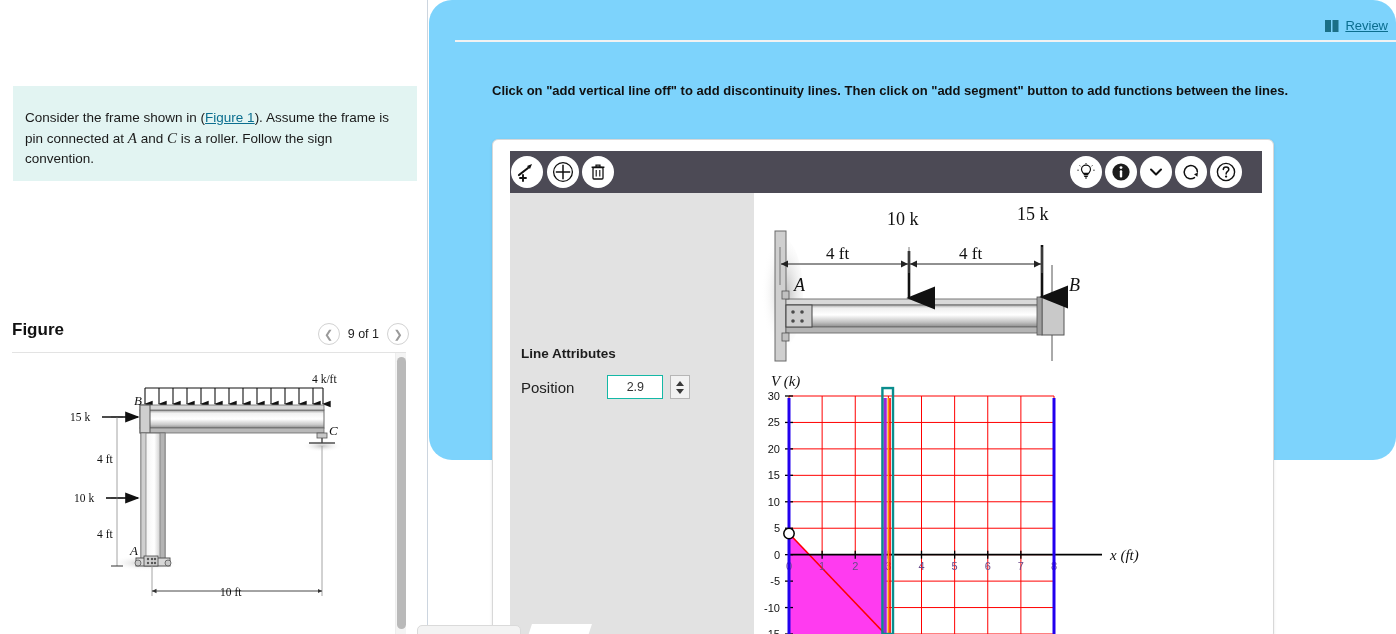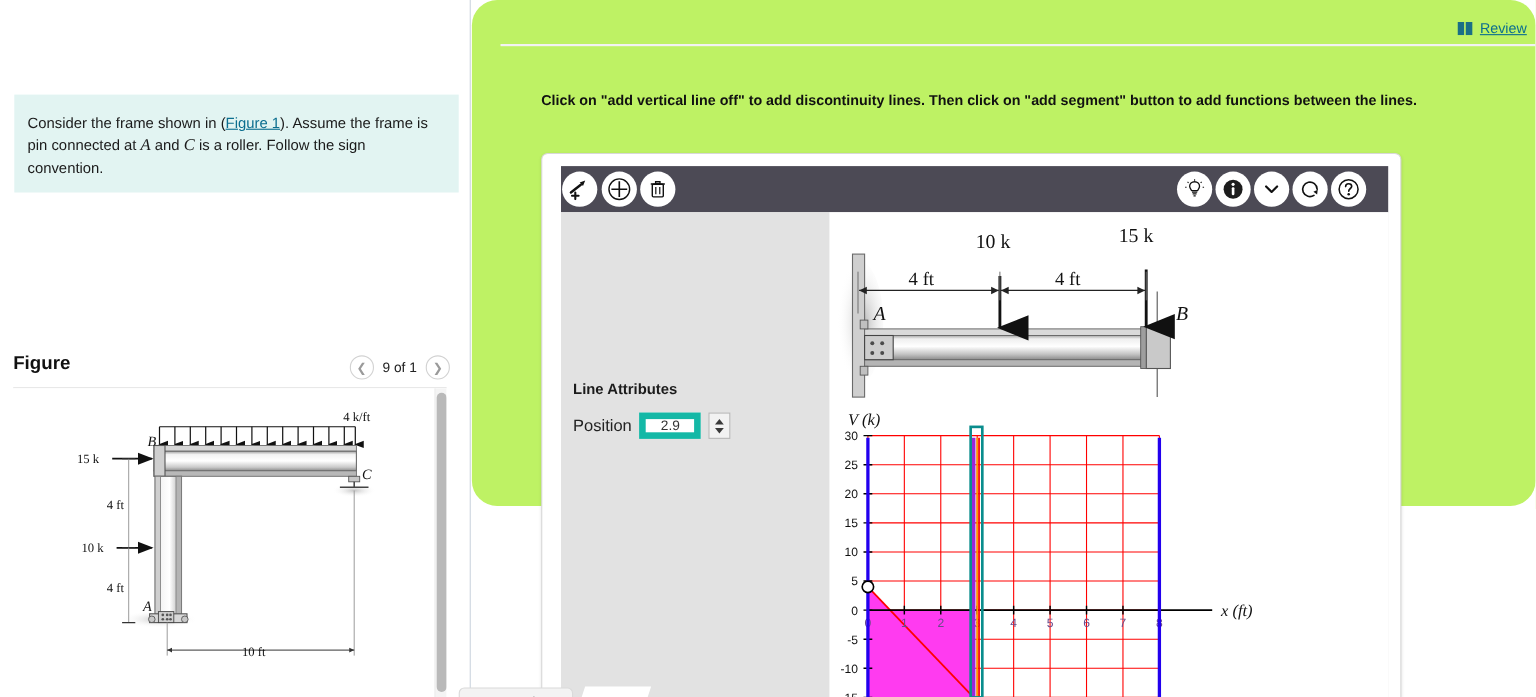--- a/index.html
+++ b/index.html
@@ -12,21 +12,21 @@
   }
   #page { position: relative; width: 1396px; height: 634px; background: #fff; }
 
   
   #left-col {
     position: absolute; left: 0; top: 0; width: 428px; height: 634px;
     background: #fff; border-right: 1px solid #ccd5df;
   }
   .problem-box {
     position: absolute; left: 13px; top: 86px; width: 404px;
-    background: #e2f4f2; padding: 16px 12px 12px 12px;
+    background: #e2f4f2; padding: 22px 12px 12px 12px;
     font-size: 13.5px; color: #1a1a1a; line-height: 1.45;
   }
   .problem-box i { font-family: "Liberation Serif", serif; font-style: italic; font-size: 15px; }
   .figlink { color: #0b6e8f; text-decoration: underline; cursor: pointer; }
 
   #figure-header {
     position: absolute; left: 0; top: 312px; width: 428px; height: 40px;
   }
   #figure-title {
     position: absolute; left: 12px; top: 320px;
@@ -48,21 +48,21 @@
   #fig-scrollbar {
     position: absolute; right: 0; top: 0; width: 11px; height: 281px; background: #f4f4f4;
     border-left: 1px solid #ededed;
   }
   #fig-scrollthumb {
     position: absolute; left: 1px; top: 4px; width: 9px; height: 272px;
     background: #b9b9b9; border-radius: 5px;
   }
 
   
-  #right-col { position: absolute; left: 429px; top: 0; width: 967px; height: 460px; background: #bef264; border-radius: 23px; }
+  #right-col { position: absolute; left: 429px; top: 0; width: 967px; height: 460px; background: #7dd3fc; border-radius: 23px; }
   #review-link {
     position: absolute; right: 8px; top: 18px;
     display: flex; align-items: center; gap: 6px;
     color: #0b6e8f; font-size: 13px; cursor: pointer;
   }
   #review-link .rtext { text-decoration: underline; }
   #top-divider { position: absolute; left: 26px; top: 40px; width: 941px; height: 2px; background: #f2f2f2; }
 
   #prompt-1 {
     position: absolute; left: 63px; top: 53px; width: 880px;
@@ -98,22 +98,22 @@
   }
   #attr-panel {
     position: absolute; left: 0; top: 0; width: 244px; height: 447px; background: #e2e2e2;
   }
   #attr-title {
     position: absolute; left: 11px; top: 153px; font-size: 13.5px; font-weight: bold; color: #1c1c1c;
   }
   #attr-row { position: absolute; left: 11px; top: 182px; display: flex; align-items: center; gap: 7px; }
   #attr-label { font-size: 15px; color: #222; }
   #pos-input {
-    width: 56px; height: 24px; border: 6px solid #14b8a6; background: #fff;
-    font-size: 12.5px; text-align: center; color: #333; font-family: "Liberation Sans", sans-serif;
+    width: 56px; height: 24px; border: 1px solid #14b8a6; background: #fff;
+    font-size: 12.5px; text-align: center; color: #333; font-family: "Liberation Sans", sans-serif; margin-left: 26px;
   }
   #pos-spin {
     width: 20px; height: 24px; border: 1px solid #b6b6b6; background: #f2f2f2;
     display: flex; flex-direction: column; align-items: center; justify-content: center;
     gap: 3px; cursor: pointer;
   }
   .spin-arrow { width: 0; height: 0; border-left: 4px solid transparent; border-right: 4px solid transparent; }
   .spin-up { border-bottom: 5px solid #3a3a3a; }
   .spin-down { border-top: 5px solid #3a3a3a; }
 

